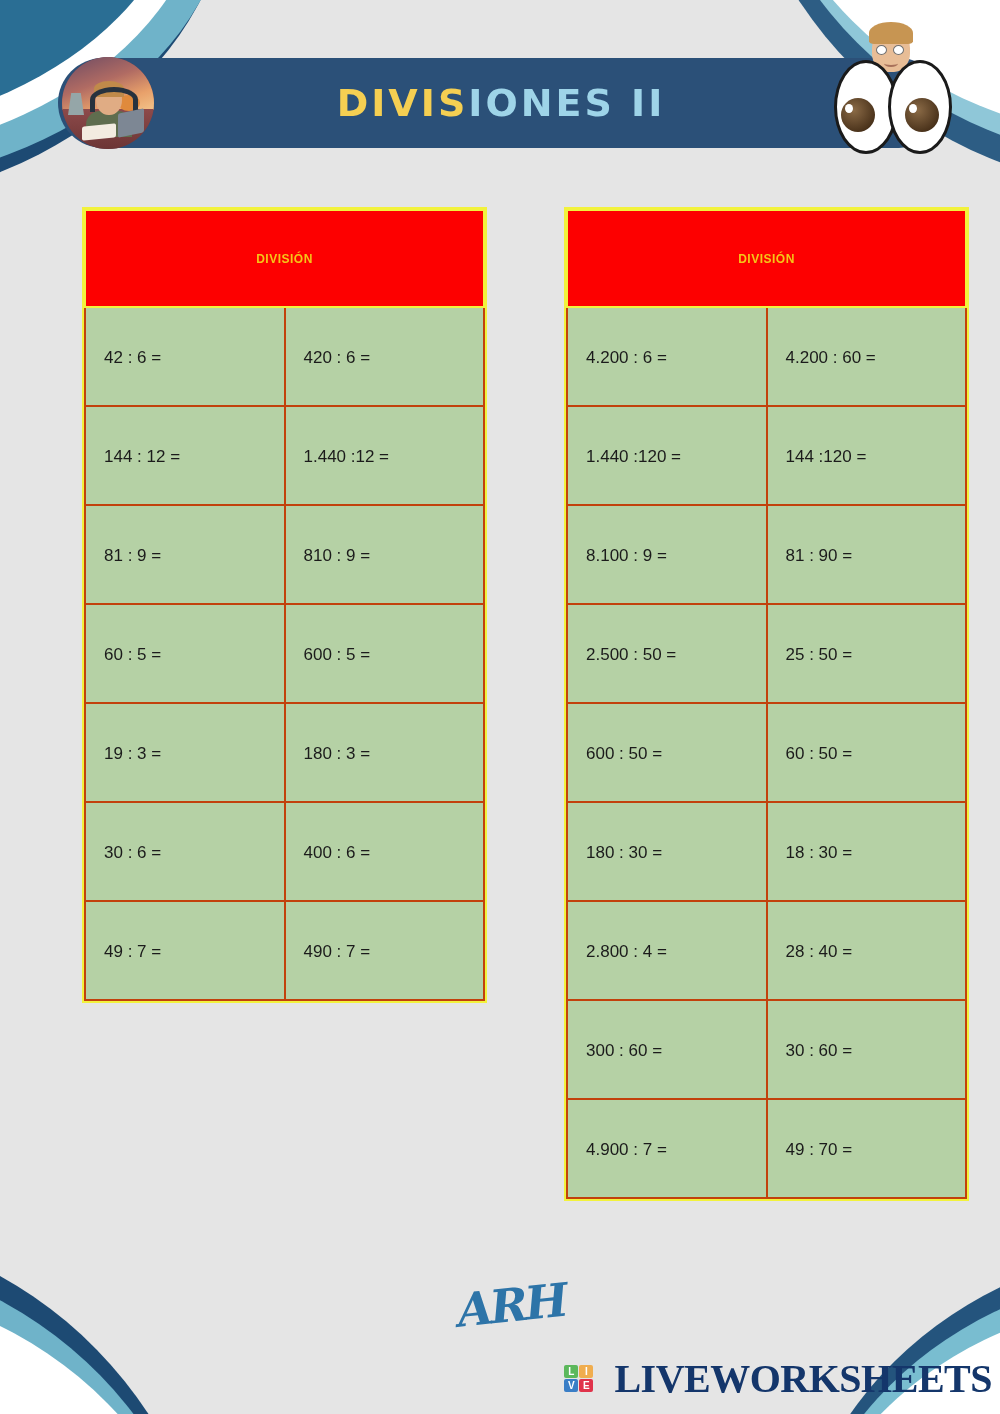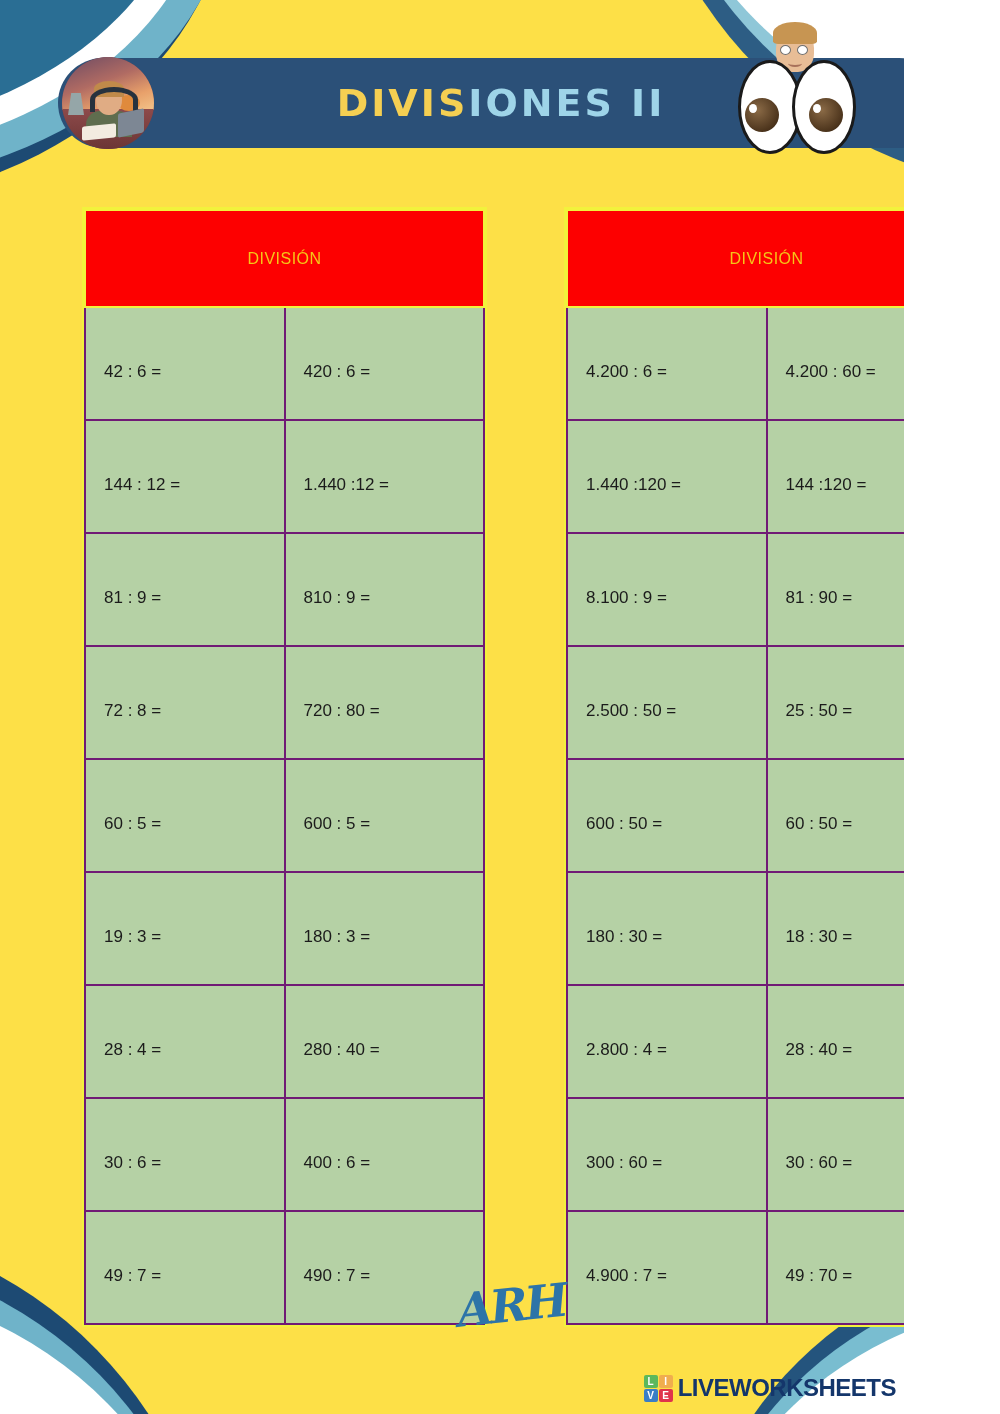--- a/index.html
+++ b/index.html
@@ -2,23 +2,23 @@
 <html><head>
 <meta charset="utf-8">
 <style>
   html, body {
     margin: 0;
     padding: 0;
     background: #ffffff;
   }
   .page {
     position: relative;
-    width: 904px;
+    width: 1000px;
     height: 1414px;
-    background: #fde047;
+    background: #e5e5e5;
     overflow: hidden;
     font-family: "Liberation Sans", sans-serif;
   }
 
   
   .swirl { position: absolute; pointer-events: none; }
 
   .swirl-tl-dark {
     top: -120px; left: -200px;
     width: 430px; height: 330px;
@@ -253,33 +253,33 @@
   .wtable.right { left: 564px; }
 
   .wtable table {
     width: 100%;
     border-collapse: collapse;
     table-layout: fixed;
   }
   .wtable th {
     background: #fd0000;
     color: #f5c518;
-    font-size: 16px;
-    font-weight: normal;
+    font-size: 12px;
+    font-weight: bold;
     letter-spacing: 0.5px;
     height: 93px;
     border: 2px solid #f2f23c;
     text-align: center;
     vertical-align: middle;
   }
   .wtable td {
     background: #b5d1a5;
-    border: 2px solid #701a75;
+    border: 2px solid #c2410c;
     height: 95px;
-    padding: 16px 0 0 18px;
+    padding: 2px 0 0 18px;
     font-size: 17px;
     color: #1b1b1b;
     vertical-align: middle;
     font-family: "Liberation Sans", sans-serif;
   }
 
   
   .signature {
     position: absolute;
     left: 458px; top: 1276px;
@@ -311,25 +311,26 @@
   .lw-tiles span {
     display: flex; align-items: center; justify-content: center;
     font-size: 10px; font-weight: bold; color: #ffffff;
     border-radius: 2px;
   }
   .lw-t-l { background: #5cb85c; }
   .lw-t-i { background: #f0ad4e; }
   .lw-t-v { background: #3a7ec6; }
   .lw-t-e { background: #e0334b; }
   .lw-word {
-    font-size: 24px;
+    font-size: 40px;
     font-weight: bold;
     color: #14366b;
     letter-spacing: -0.5px;
-    font-family: Liberation Sans, sans-serif;
+    font-family: Liberation Serif, serif;
+    margin-left: 16px;
   }
 </style>
 </head>
 <body>
 
 <div class="page">
 
   <div class="swirl swirl-tl-dark"></div>
   <div class="swirl swirl-tl-light"></div>
   <div class="swirl swirl-tl-white"></div>
@@ -401,34 +402,26 @@
             </tr>
             <tr>
               <td>144 : 12 =</td>
               <td>1.440 :12 =</td>
             </tr>
             <tr>
               <td>81 : 9 =</td>
               <td>810 : 9 =</td>
             </tr>
             <tr>
-              <td>72 : 8 =</td>
-              <td>720 : 80 =</td>
-            </tr>
-            <tr>
               <td>60 : 5 =</td>
               <td>600 : 5 =</td>
             </tr>
             <tr>
               <td>19 : 3 =</td>
               <td>180 : 3 =</td>
-            </tr>
-            <tr>
-              <td>28 : 4 =</td>
-              <td>280 : 40 =</td>
             </tr>
             <tr>
               <td>30 : 6 =</td>
               <td>400 : 6 =</td>
             </tr>
             <tr>
               <td>49 : 7 =</td>
               <td>490 : 7 =</td>
             </tr>
           </tbody>

